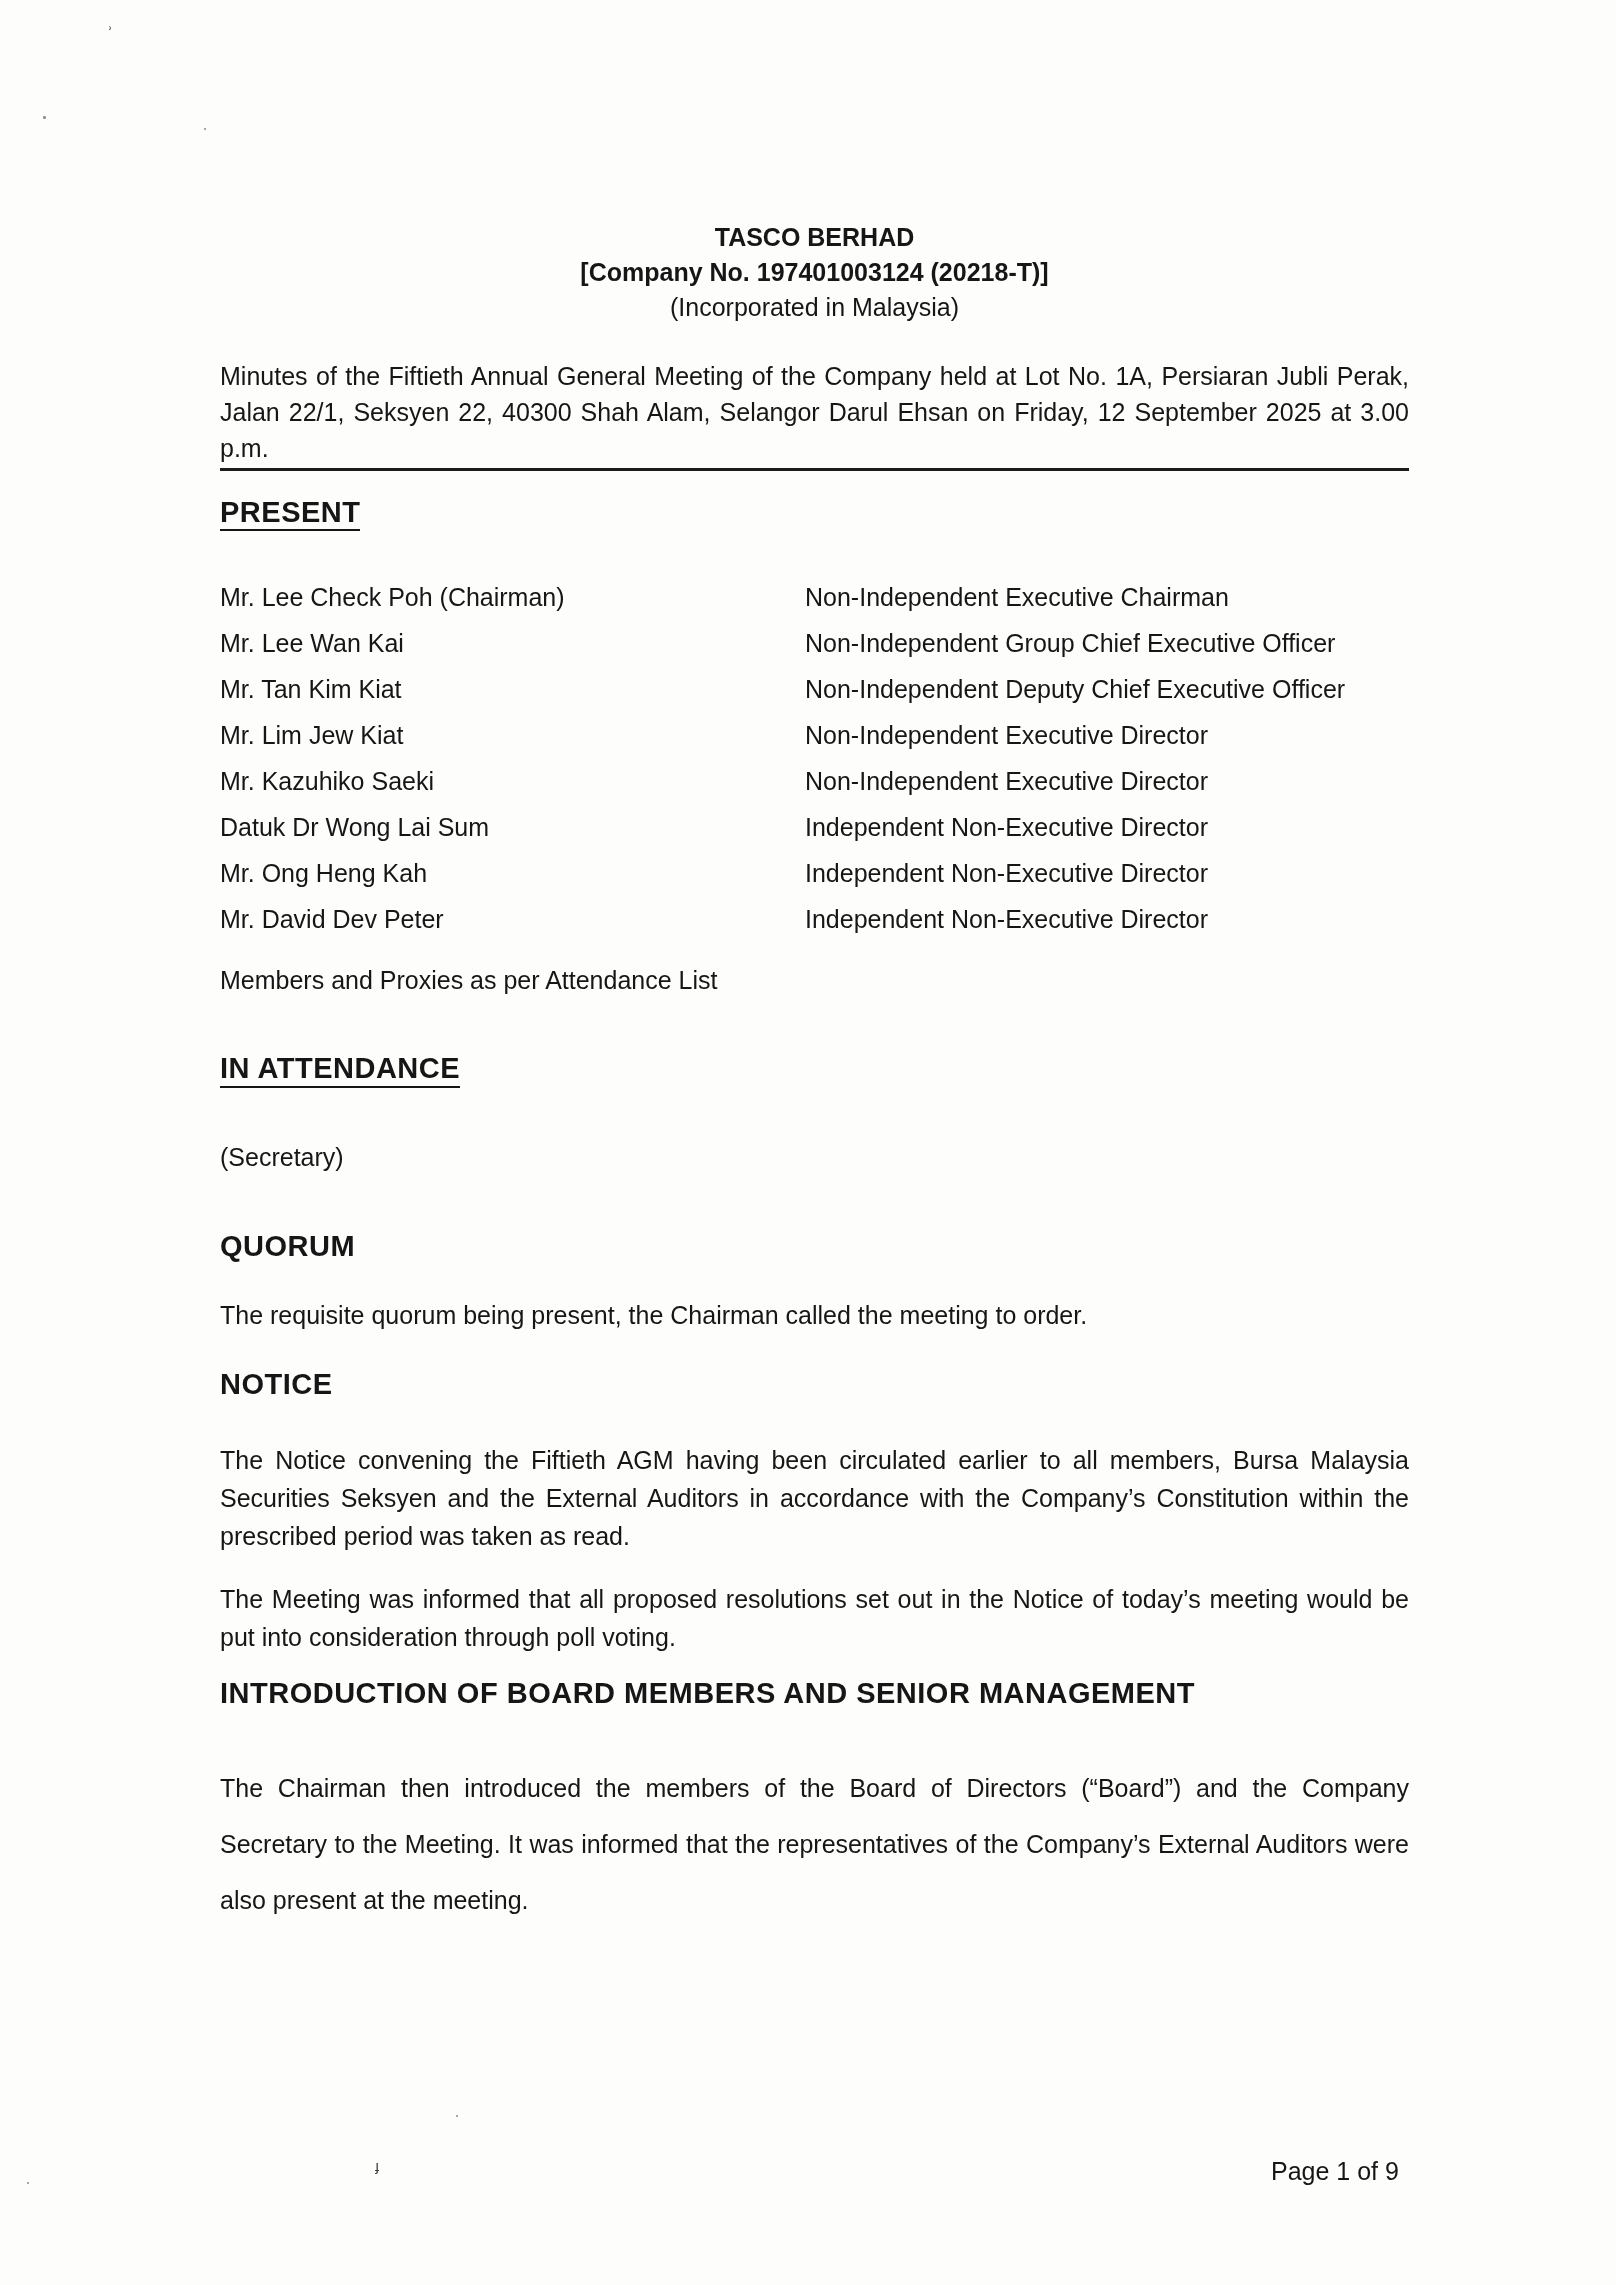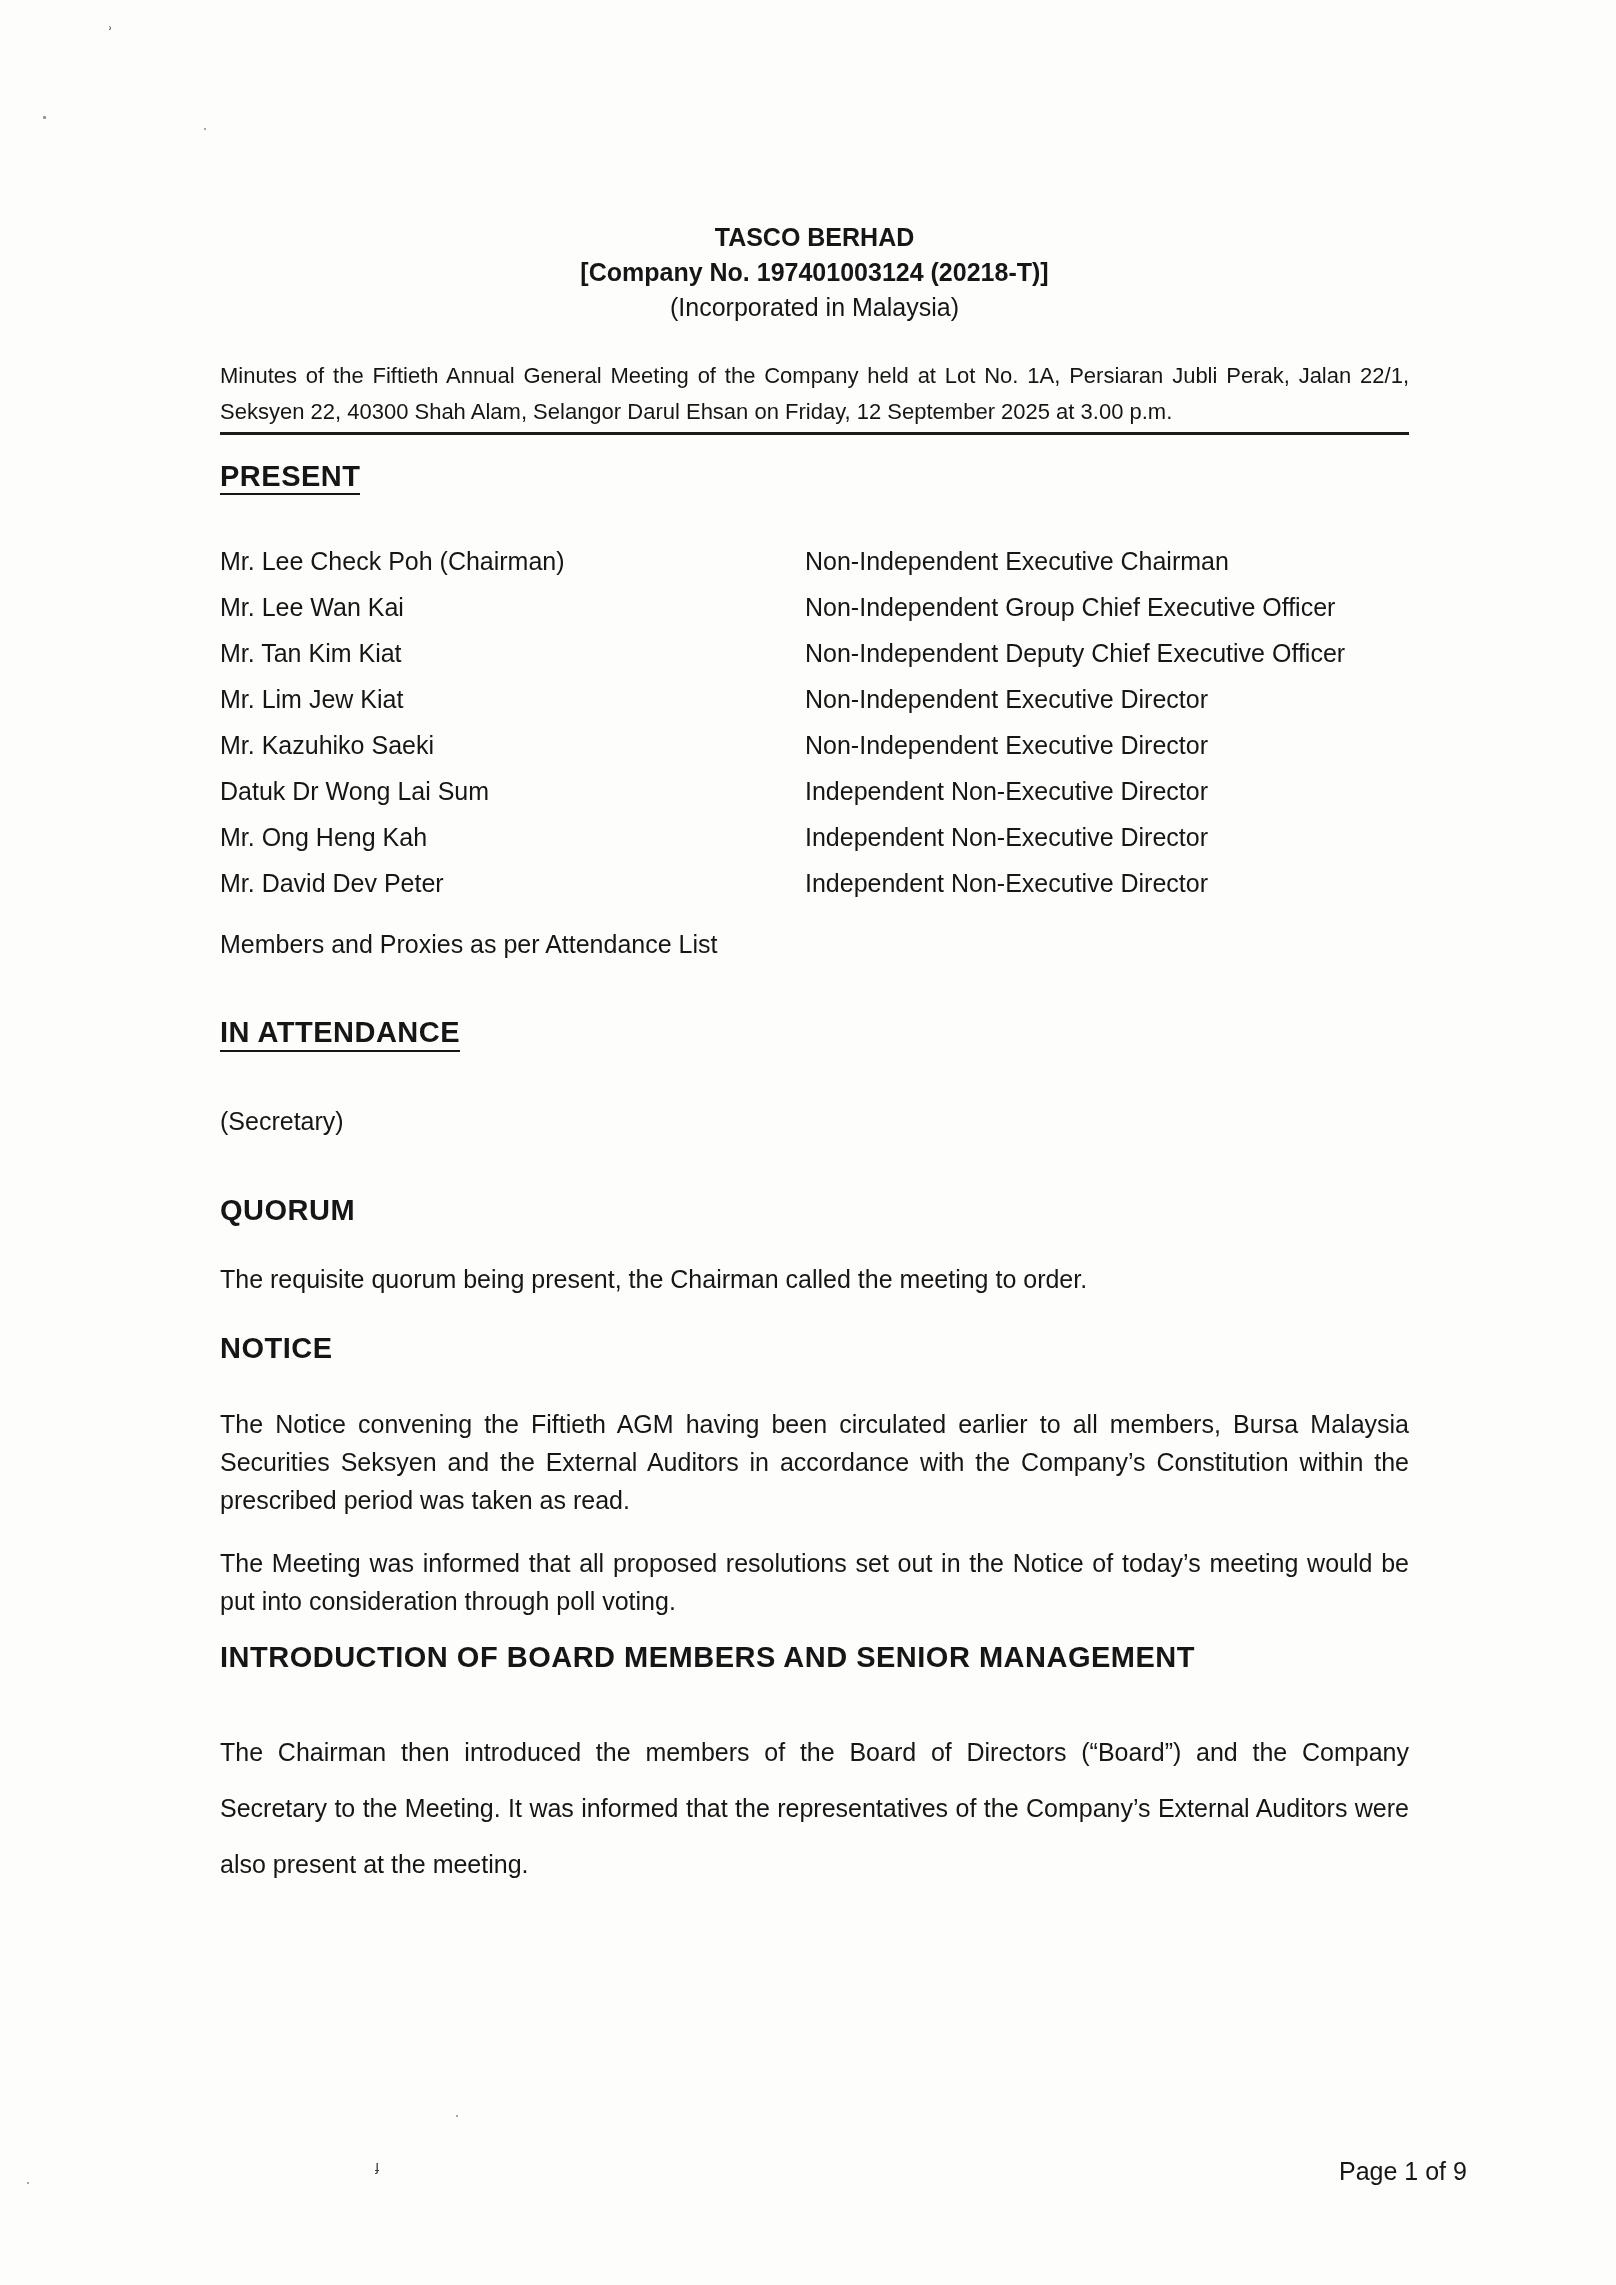--- a/index.html
+++ b/index.html
@@ -20,21 +20,21 @@
   .doc-header {
     margin-top:220px;
     text-align:center;
     font-size:25px;
     line-height:35px;
     font-weight:700;
   }
   .doc-header .subline { font-weight:400; }
   .intro {
     margin-top:33px;
-    font-size:22px;
+    font-size:25px;
     line-height:36px;
     text-align:justify;
     padding-bottom:1.8px;
     border-bottom:3.6px solid #1b1b1b;
   }
   .sec-heading {
     font-size:29px;
     line-height:29px;
     font-weight:700;
     letter-spacing:0.5px;
@@ -59,21 +59,21 @@
     font-size:25px;
     line-height:38px;
     text-align:justify;
   }
   .notice-p1 { margin-top:42px; }
   .notice-p2 { margin-top:24.4px; }
   .m-introboard { margin-top:23.5px; }
   .chairman-para { margin-top:52px; line-height:56px; }
   .page-footer {
     position:absolute;
-    top:2158px; left:1339px;
+    top:2158px; left:1271px;
     font-size:25px;
     line-height:27px;
   }
   
   .artifact { position:absolute; color:#3a3a3a; font-size:18px; line-height:18px; }
   .speck { position:absolute; background:#8d8d8d; border-radius:50%; }
 </style>
 </head>
 <body>
 

